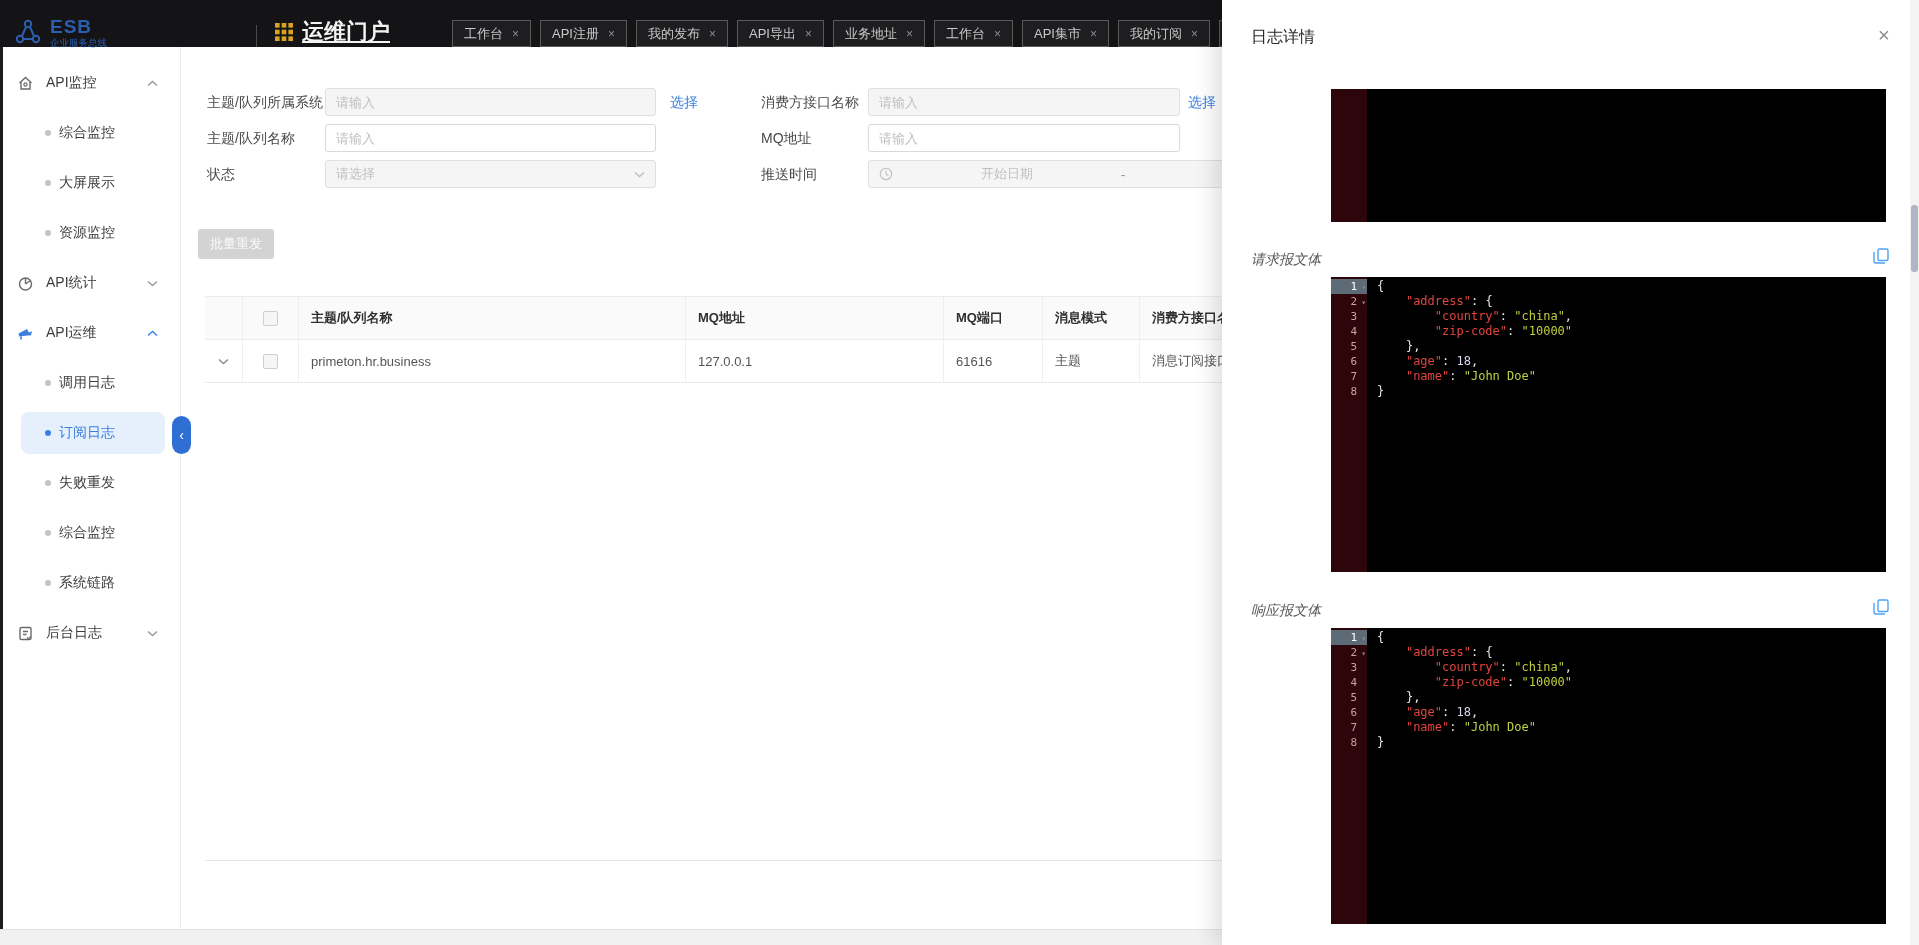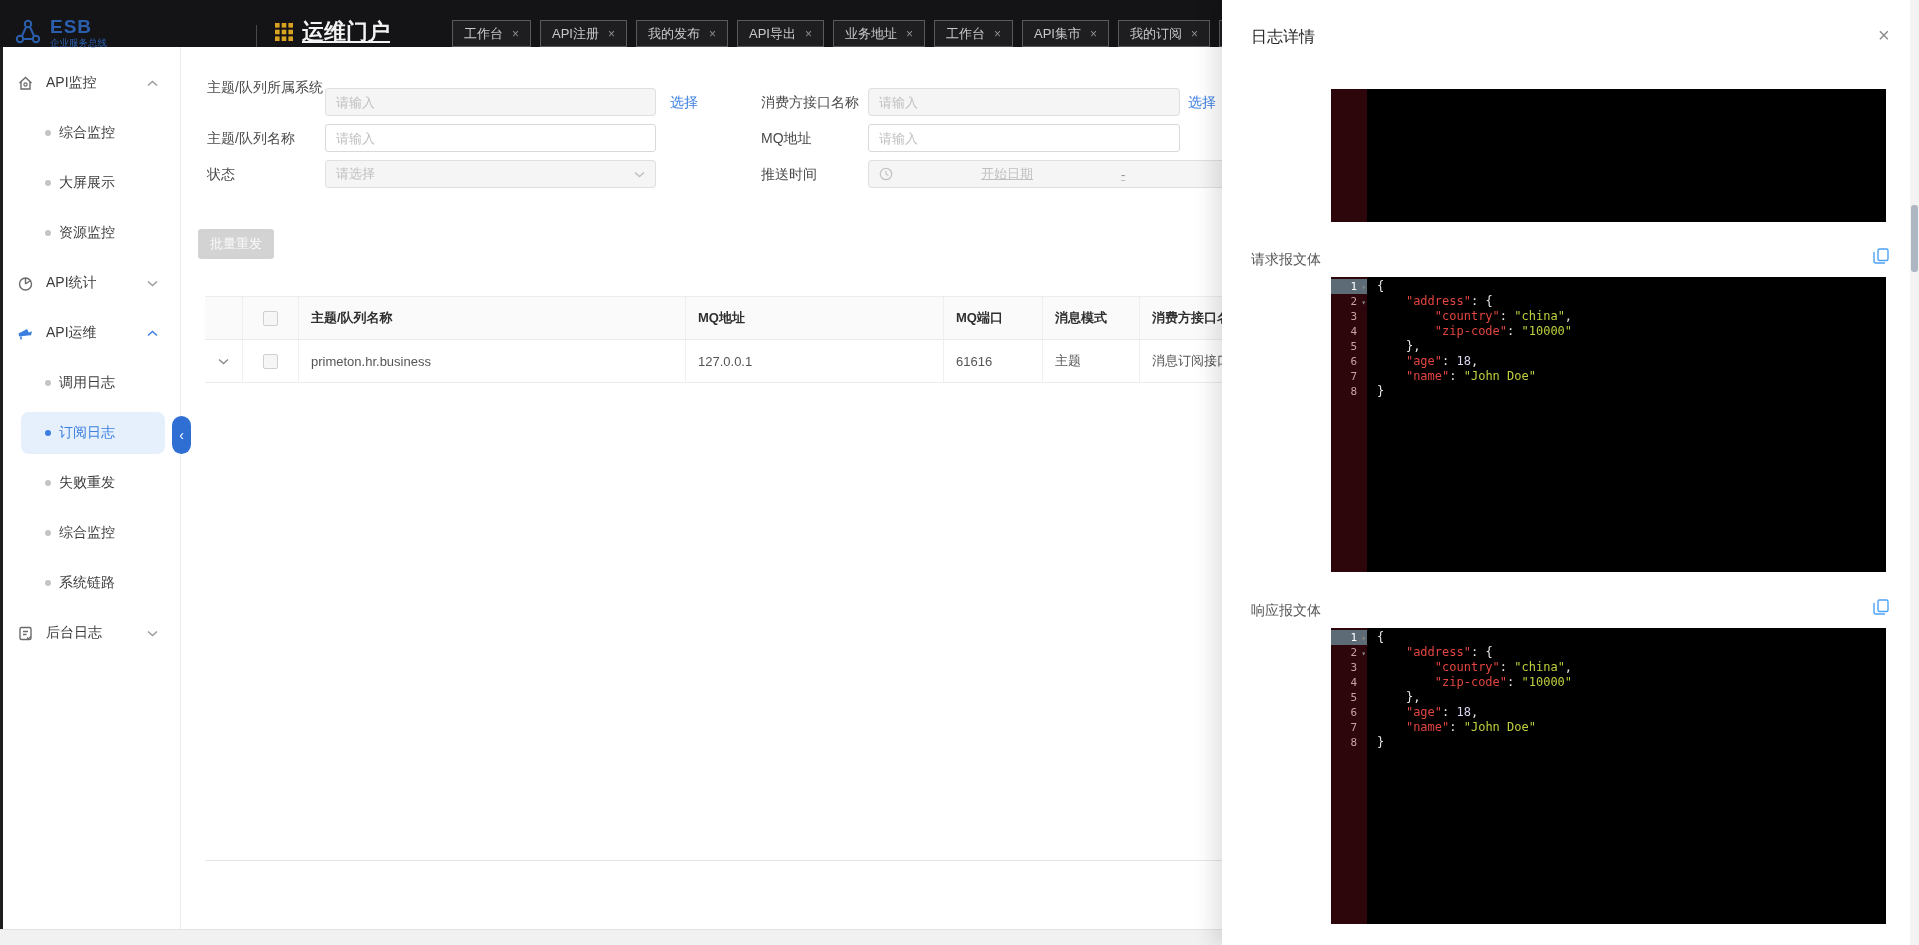--- a/index.html
+++ b/index.html
@@ -66,21 +66,21 @@
   .cb { width:15px; height:15px; border:1px solid #cfcfcf; border-radius:2px; background:#f6f6f6; cursor:pointer; }
   .tbl-bottom-line { position:absolute; left:24px; top:813px; width:1040px; border-bottom:1px solid #e5e5e5; }
   .hscroll { position:absolute; left:0; top:929px; width:1222px; height:16px;
     background:#f1f1f1; border-top:1px solid #e2e2e2; z-index:2; }
 
   
   .drawer { position:absolute; left:1222px; top:0; width:697px; height:945px; background:#fff;
     box-shadow:-8px 0 20px rgba(0,0,0,0.12); z-index:10; }
   .drawer-title { position:absolute; left:29px; top:27px; font-size:16px; color:#262626; }
   .drawer-close { position:absolute; left:656px; top:24px; font-size:20px; color:#8c8c8c; cursor:pointer; }
-  .code-label { position:absolute; font-size:14px; color:#555; }
+  .code-label { position:absolute; font-size:14px; color:#555;font-style:italic; }
   .copy-btn { position:absolute; width:18px; height:18px; cursor:pointer; }
   .editor { position:absolute; width:555px; overflow:hidden;
     background:linear-gradient(90deg,#2c060b 36px,#000 36px); }
   .code-line { display:flex; height:15px; line-height:15px;
     font-family:"DejaVu Sans Mono",monospace; font-size:12px; }
   .gcell { width:36px; flex:none; text-align:right; padding-right:10px; color:#c9a3a3;
     font-size:11px; position:relative; }
   .gcell.active { background:#5c6b76; color:#fff; }
   .fold { position:absolute; right:1px; top:1px; font-size:8px; color:#8a8a8a; }
   .ltext { white-space:pre; padding-left:10px; }
@@ -261,41 +261,41 @@
           <path d="M1 1.5 L5.5 5.5 L10 1.5" fill="none" stroke="#9a9a9a" stroke-width="1.4"></path>
         </svg>
     </div>
   </div>
   <div class="collapse-handle">
       <span>‹</span>
     </div>
 
   <div class="main">
 
-    <span class="f-label" style="left:26px; top:26px;">主题/队列所属系统</span>
+    <span class="f-label" style="left:26px; top:41px;">主题/队列所属系统</span>
     <input class="ipt dis" style="left: 144px; top: 41px; width: 331px;" readonly="" placeholder="请输入">
     <span class="f-link" style="left:489px; top:41px;">选择</span>
     <span class="f-label" style="left:580px; top:41px;">消费方接口名称</span>
     <input class="ipt dis" style="left: 687px; top: 41px; width: 312px;" readonly="" placeholder="请输入">
     <span class="f-link" style="left:1007px; top:41px;">选择</span>
 
     <span class="f-label" style="left:26px; top:77px;">主题/队列名称</span>
     <input class="ipt" style="left: 144px; top: 77px; width: 331px;" placeholder="请输入">
     <span class="f-label" style="left:580px; top:77px;">MQ地址</span>
     <input class="ipt" style="left: 687px; top: 77px; width: 312px;" placeholder="请输入">
 
     <span class="f-label" style="left:26px; top:113px;">状态</span>
     <div class="f-select" style="left:144px; top:113px; width:331px;gap:46px;">
       <span>请选择</span>
       <svg width="11" height="7" viewBox="0 0 11 7">
           <path d="M1 1.5 L5.5 5.5 L10 1.5" fill="none" stroke="#bfbfbf" stroke-width="1.4"></path>
         </svg>
     </div>
     <span class="f-label" style="left:580px; top:113px;">推送时间</span>
-    <div class="f-date" style="left:687px; top:113px; width:360px;text-decoration:underline;">
+    <div class="f-date" style="left:687px; top:113px; width:360px;">
       <svg width="14" height="14" viewBox="0 0 14 14">
           <circle cx="7" cy="7" r="5.7" fill="none" stroke="#c3c3c3" stroke-width="1.2"></circle>
           <path d="M7 3.8 V7 L9.4 8.6" fill="none" stroke="#c3c3c3" stroke-width="1.2"></path>
         </svg>
       <span style="margin-left:88px;">开始日期</span>
       <span style="margin-left:88px; color:#8c8c8c;">-</span>
     </div>
 
     <button class="btn-batch">批量重发</button>
 

